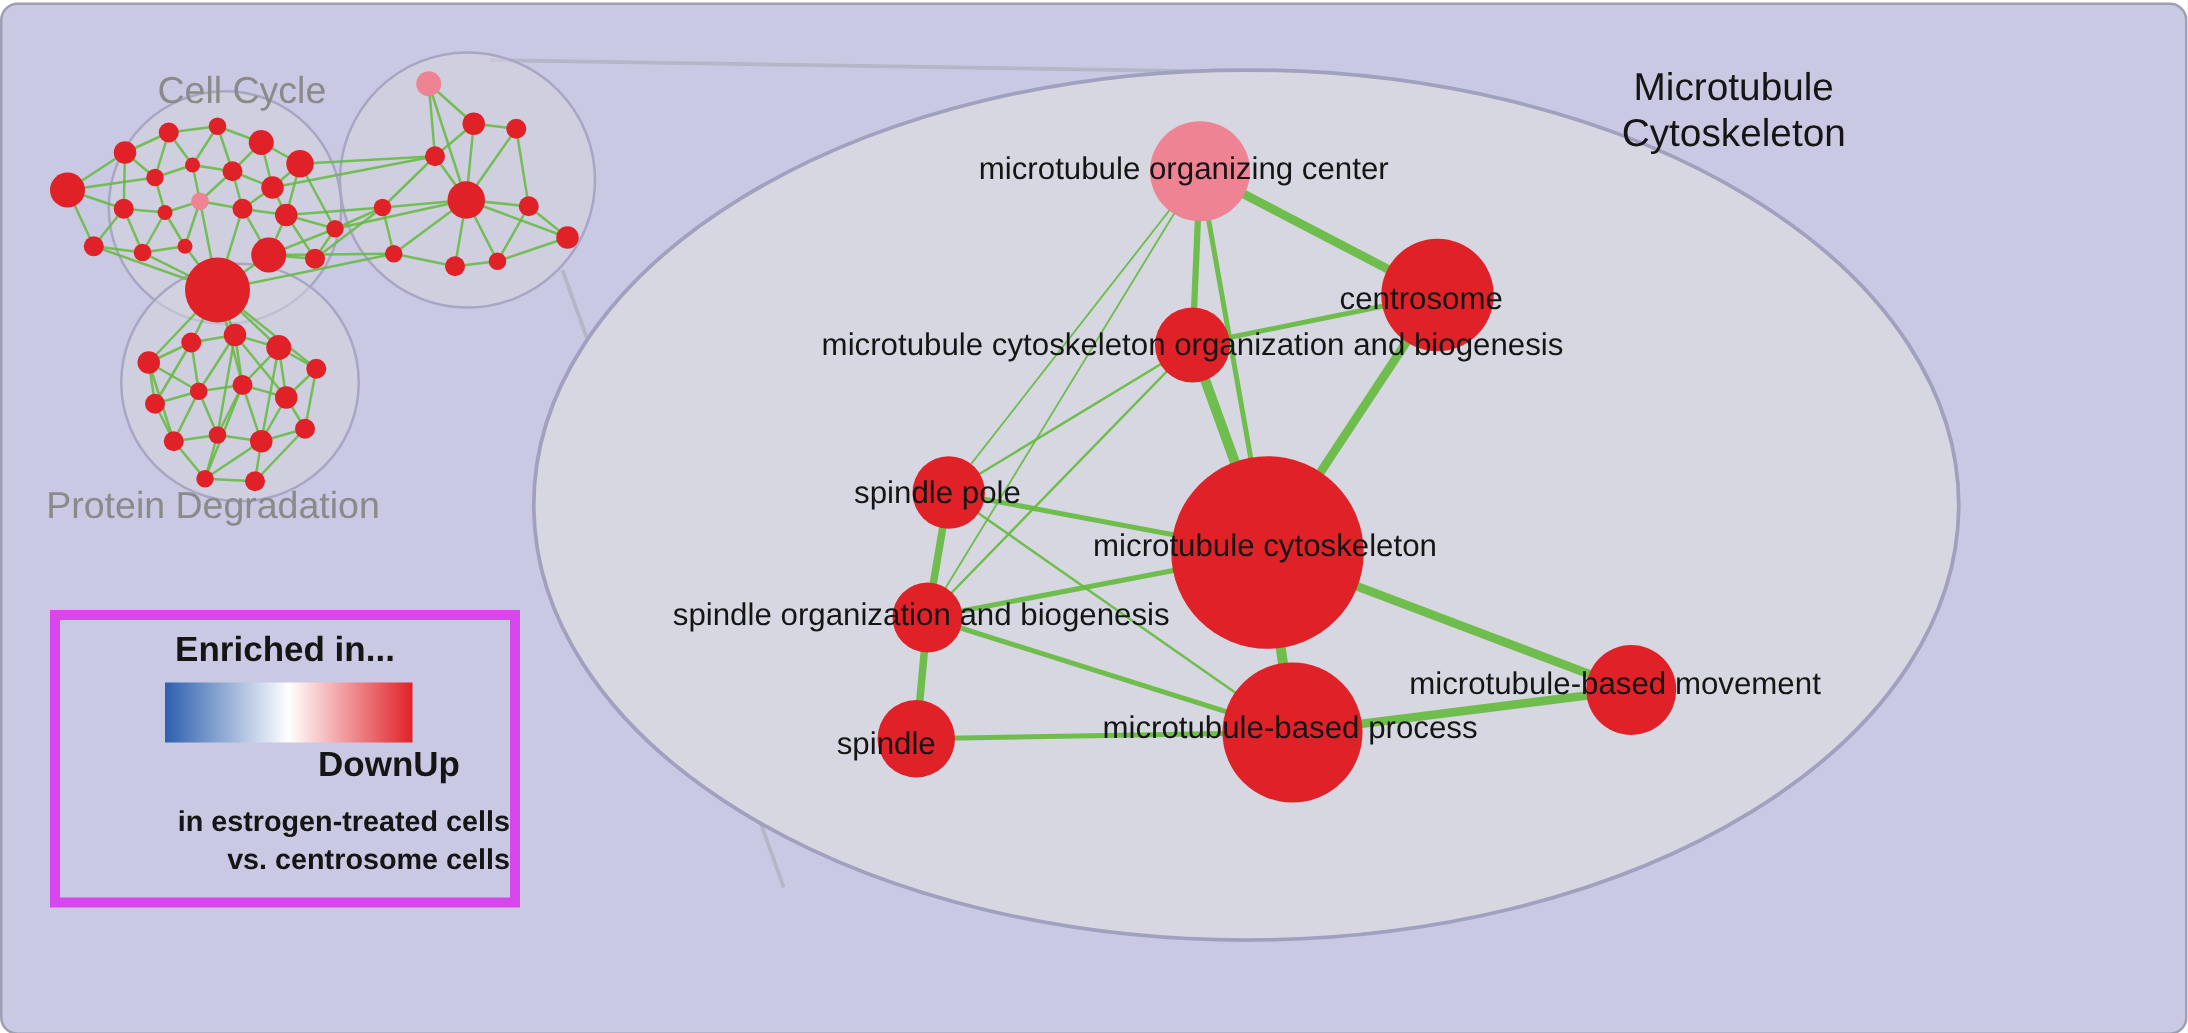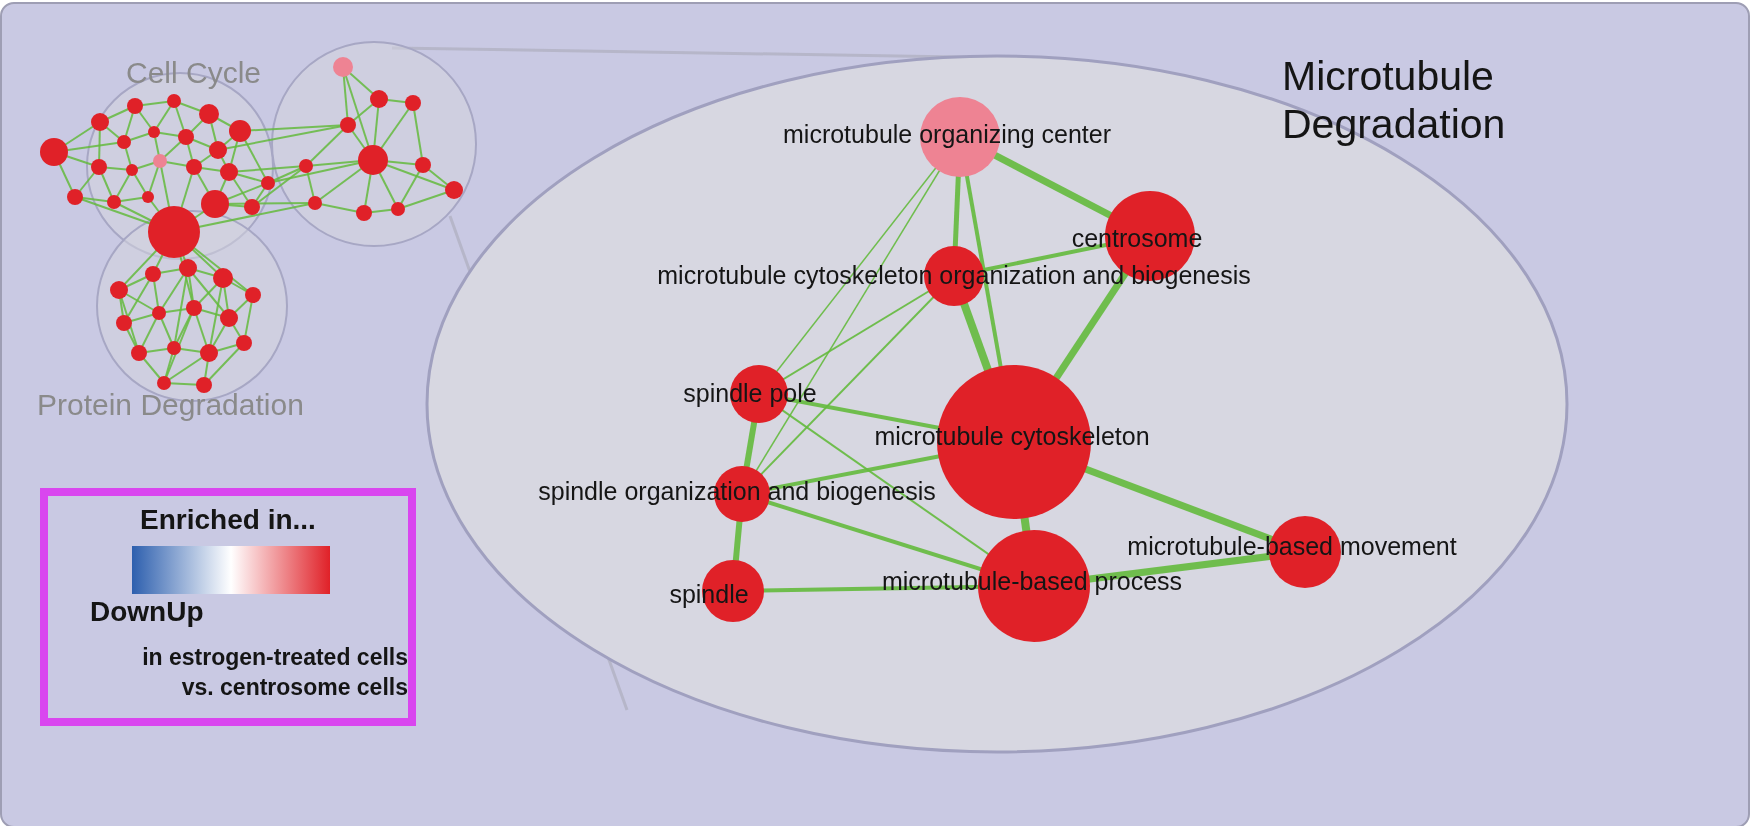--- a/index.html
+++ b/index.html
@@ -1,24 +1,24 @@
 <!DOCTYPE html>
 <html><head>
 <meta charset="utf-8">
 <style>
   html,body{margin:0;padding:0;background:#ffffff;font-family:"Liberation Sans",sans-serif;}
   .figure{position:relative;width:1746px;height:822px;margin:2px auto;border:2px solid #9e9eb4;border-radius:14px;overflow:hidden;}
   svg#scene{position:absolute;left:0;top:0;}
   .overlay{position:absolute;z-index:2;}
   .cluster-label{color:#8a8a8a;font-size:30px;line-height:1.12;}
-  .detail-title{color:#151515;font-size:41px;line-height:1.18;text-align:center;}
+  .detail-title{color:#151515;font-size:31px;line-height:1.18;text-align:center;}
   .legend-box{position:absolute;left:38px;top:484px;width:360px;height:222px;border:8px solid #d946ef;z-index:2;font-weight:bold;}
   .legend-title{position:absolute;top:8px;left:0;width:100%;text-align:center;font-size:28px;color:#151515;}
   .legend-bar{position:absolute;top:50px;left:84px;width:198px;height:48px;}
-  .legend-downup{position:absolute;top:100px;left:0;width:100%;box-sizing:border-box;display:flex;justify-content:flex-start;padding:0 40px 0 42px;font-size:28px;color:#151515;}
+  .legend-downup{position:absolute;top:100px;left:0;width:100%;box-sizing:border-box;display:flex;justify-content:flex-end;padding:0 40px 0 42px;font-size:28px;color:#151515;}
   .legend-sub{position:absolute;left:0;width:100%;text-align:right;font-size:23px;color:#151515;}
   .legend-sub1{top:148px;}
   .legend-sub2{top:178px;}
 </style>
 </head>
 <body>
 
 <div class="figure" style="background: rgb(201, 201, 227);">
 
   <svg id="scene" width="1746" height="822" viewBox="0 0 1746 822">
@@ -243,21 +243,21 @@
     </svg>
 
   <div class="overlay cluster-label" style="left: 108px; top: 52px; color: rgb(138, 138, 138); margin-left: 16px;">Cell Cycle</div>
 
   <div class="overlay cluster-label" style="left: 35px; top: 384px; color: rgb(138, 138, 138);">
     <div>Protein Degradation</div>
   </div>
 
   <div class="overlay detail-title" style="left:1280px;top:48px;width:210px;">
     <div>Microtubule</div>
-    <div>Degradation</div>
+    <div>Cytoskeleton</div>
   </div>
 
   <div class="legend-box">
     <div class="legend-title">Enriched in...</div>
     <div class="legend-bar" style="background: linear-gradient(to right, rgb(45, 95, 174), rgb(255, 255, 255), rgb(224, 33, 40));"></div>
     <div class="legend-downup">
       <span>Down</span>
       <span>Up</span>
     </div>
     <div class="legend-sub legend-sub1">in estrogen-treated cells</div>

